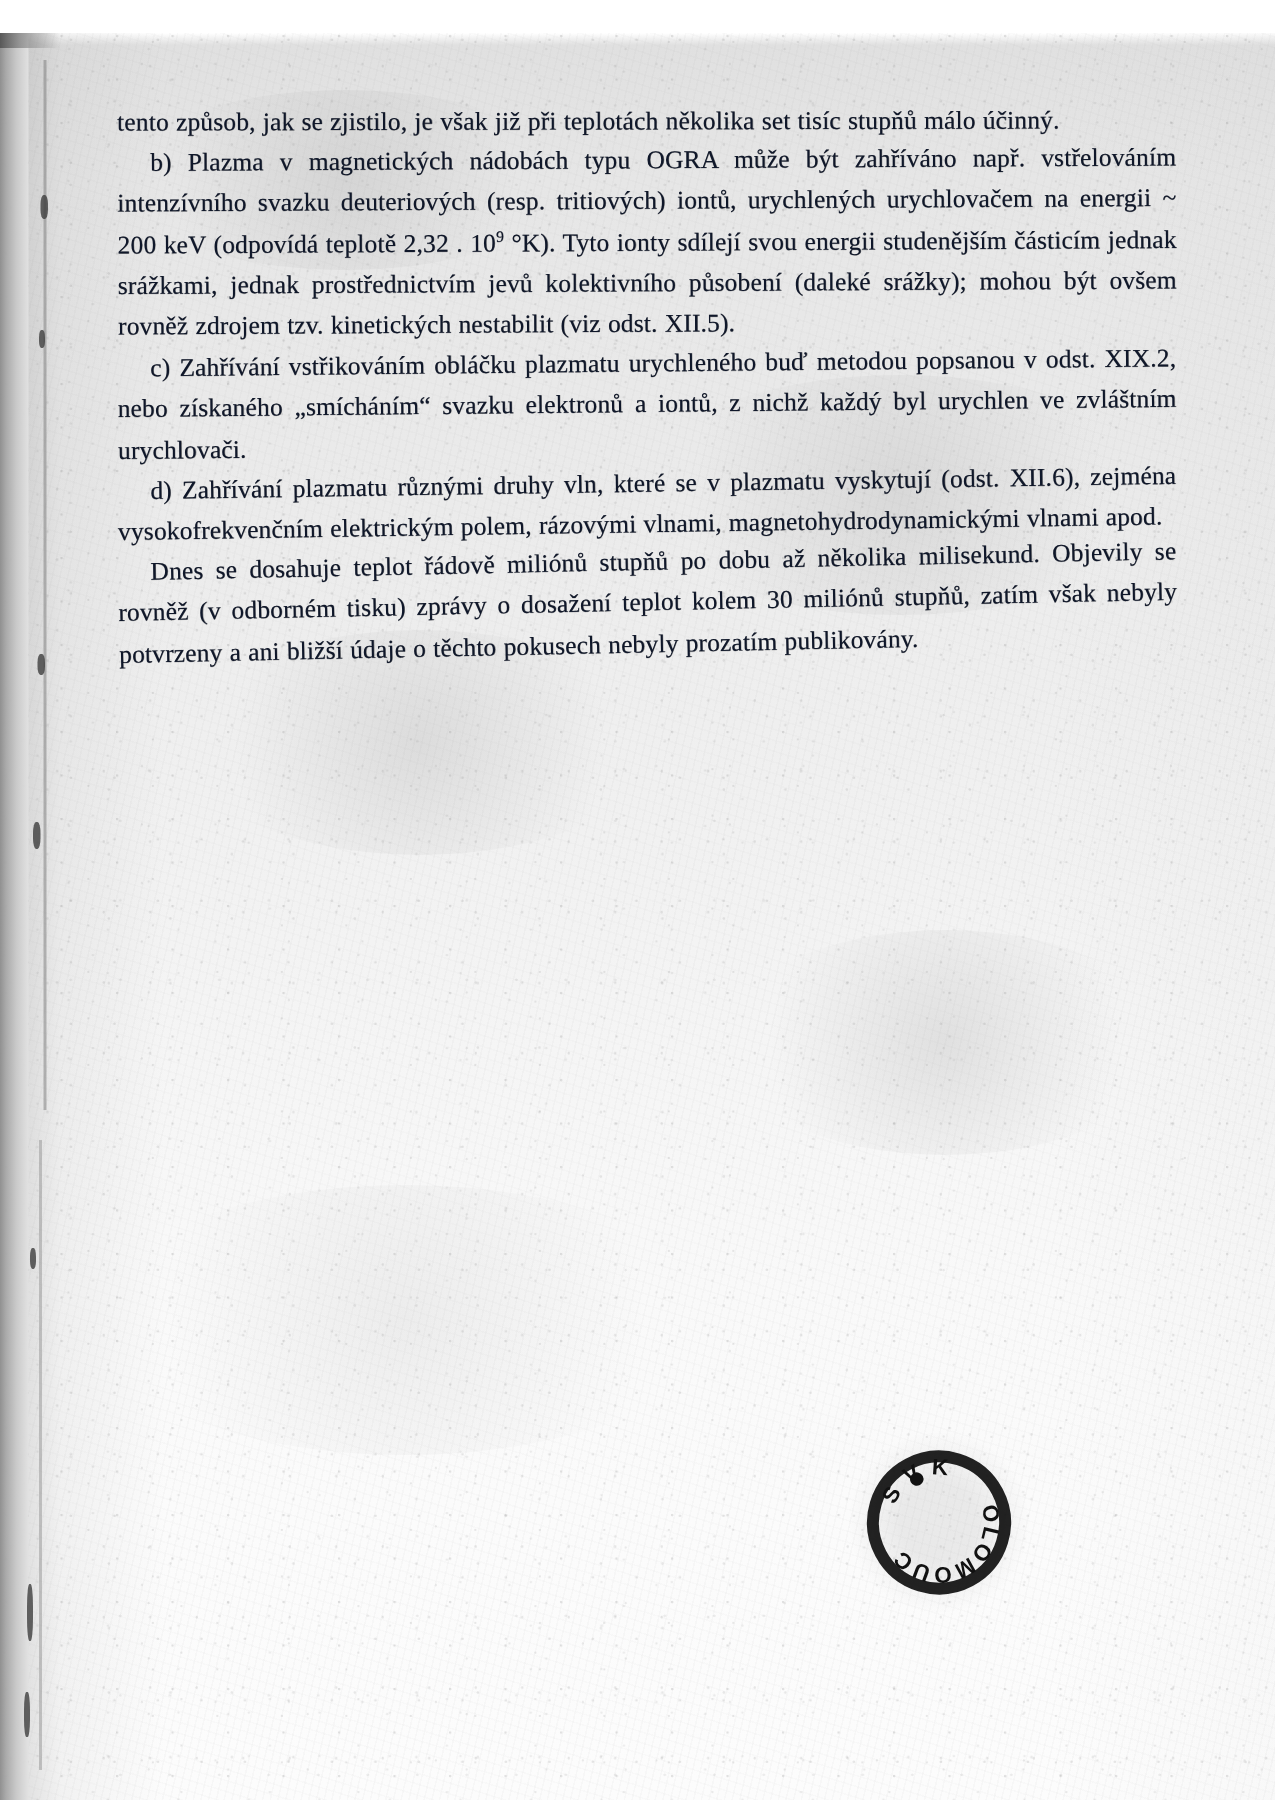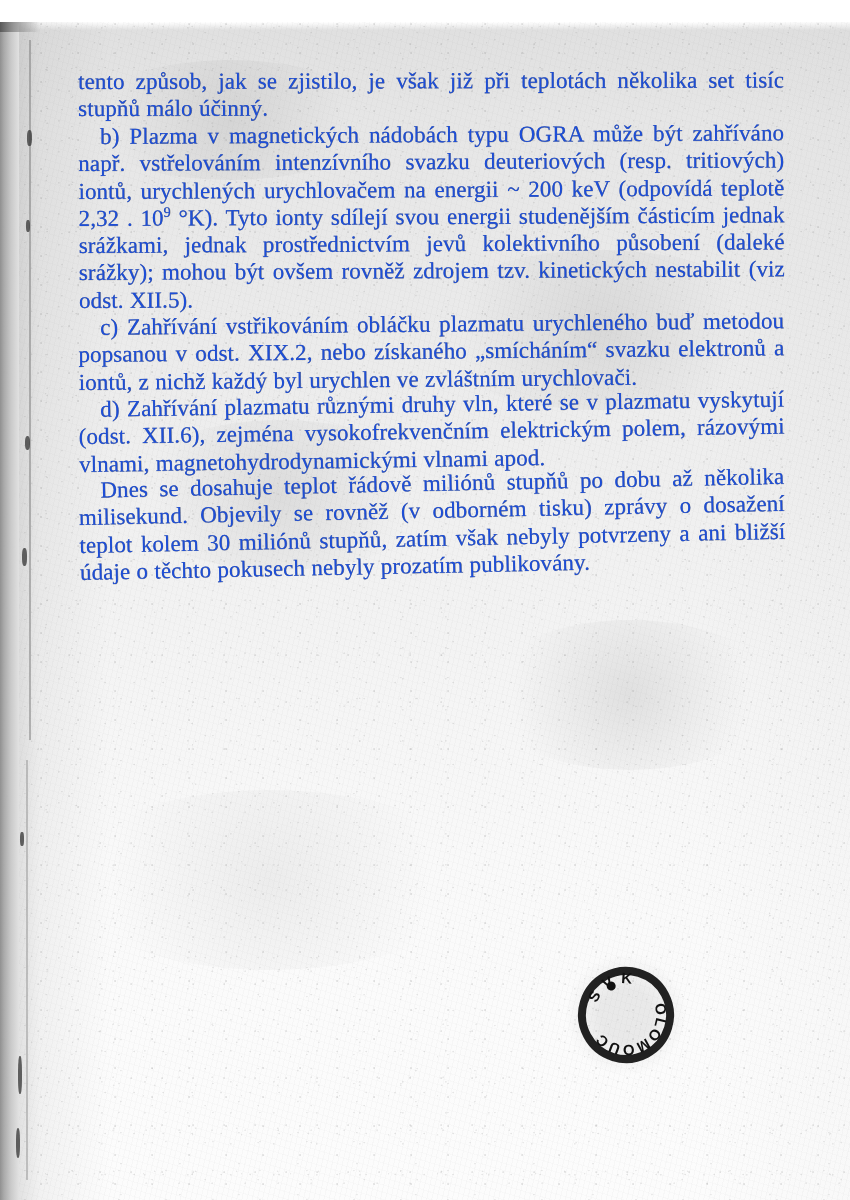--- a/index.html
+++ b/index.html
@@ -112,22 +112,22 @@
     border-radius: 40%;
     opacity: 0.8;
   }
 
   
   .textblock {
     position: absolute;
     left: 78px;
     top: 68px;
     width: 706px;
-    color: #1d4ed8;
-    font-size: 23px;
+    color: #0f172a;
+    font-size: 17px;
     line-height: 27.3px;
     text-align: justify;
     letter-spacing: 0.1px;
     word-spacing: 0.4px;
   }
   .para {
     margin: 0;
     text-indent: 22px;
     
     text-shadow: 0.35px 0 0 rgba(25,25,25,0.40), 0 0.35px 0 rgba(25,25,25,0.25);

